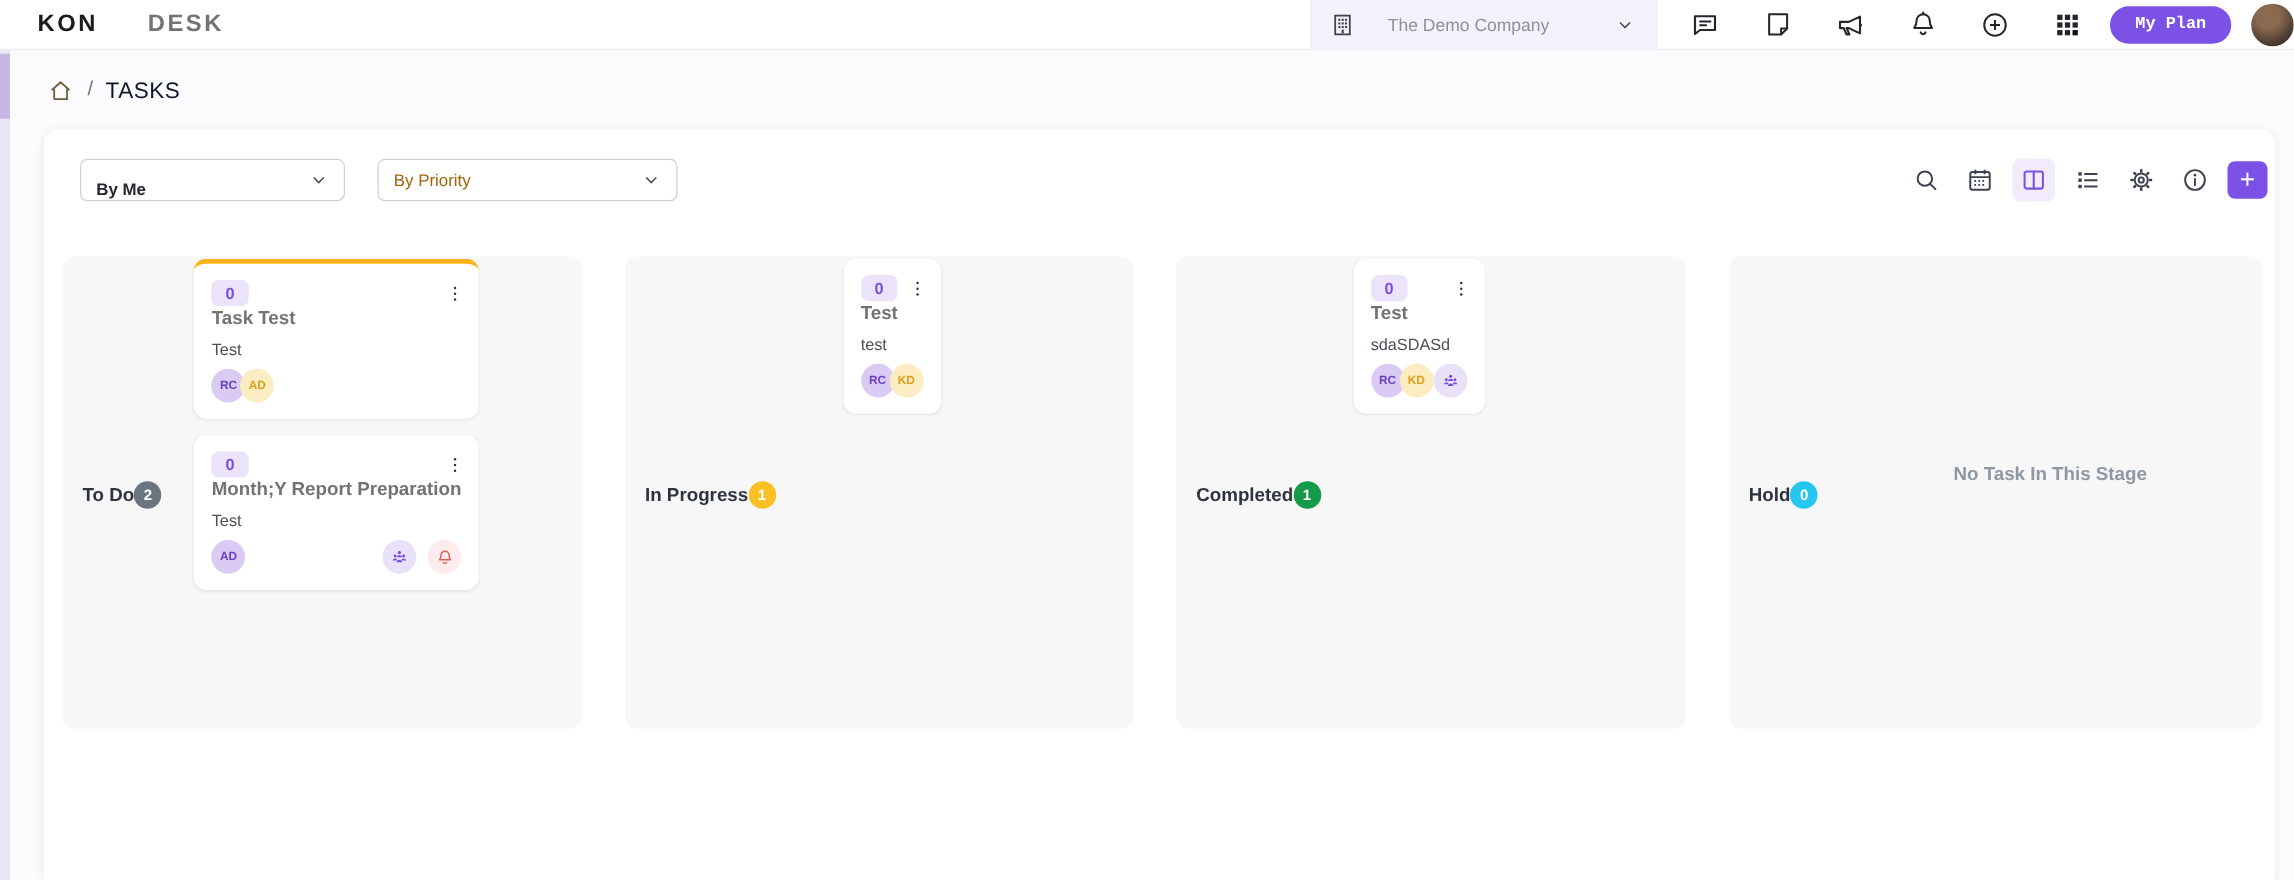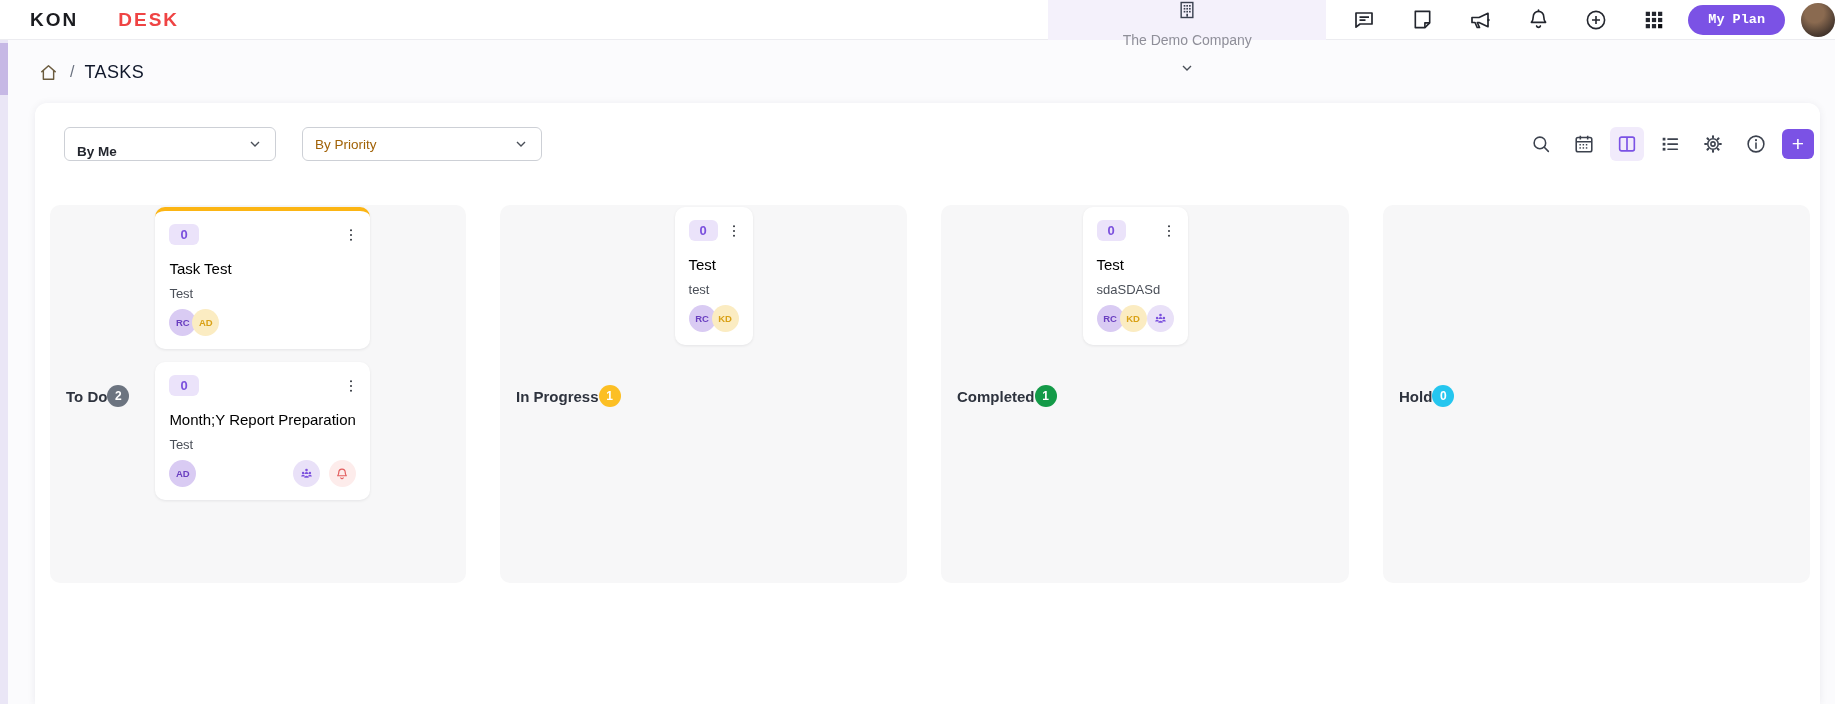--- a/index.html
+++ b/index.html
@@ -5,24 +5,24 @@
   * { margin:0; padding:0; box-sizing:border-box; }
   html,body { width:1835px; height:704px; overflow:hidden; background:#fbfbfd;
     font-family:"Liberation Sans", sans-serif; }
   .app { position:relative; width:1835px; height:704px; }
 
   
   .header { position:absolute; top:0; left:0; right:0; height:40px; background:#fff;
     border-bottom:1px solid #ececf0; display:flex; align-items:center; padding-left:30px; z-index:5; }
   .logo { font-size:19px; font-weight:700; letter-spacing:2px; display:flex;gap:40px; }
   .logo .kon { color:#1b1c20; }
-  .logo .desk { color:#ef4444; }
+  .logo .desk { color:#737373; }
   .hspacer { flex:1; }
   .company { height:40px; width:278px; background:#f4f1fb; display:flex; align-items:center;
-    padding:0 14px; gap:12px; cursor:pointer;flex-direction:column; }
+    padding:0 14px; gap:24px; cursor:pointer; }
   .company .cname { flex:1; font-size:14px; color:#8f8f99; }
   .hicons { display:flex; align-items:center; gap:34px; margin:0 22px 0 26px; color:#23262e; }
   .hicon { width:24px; height:24px; display:flex; align-items:center; justify-content:center; cursor:pointer; }
   .myplan { height:30px; padding:0 20px; background:#7b52e5; color:#fff; border:none;
     border-radius:16px; font-size:13.5px; font-weight:600; cursor:pointer; font-family:Liberation Mono, monospace; }
   .havatar { width:34px; height:34px; border-radius:50%; margin-left:16px; flex:none;
     background:radial-gradient(circle at 40% 30%, #8a6a50 0 30%, #4a3a30 70%, #26201c); cursor:pointer; }
 
   
   .vstrip { position:absolute; left:0; top:40px; bottom:0; width:8px; background:#eae6f6; }
@@ -64,21 +64,21 @@
   .badge-green { background:#149a48; } .badge-cyan { background:#25c6ef; }
   .cards { padding:2px 10px 10px; }
 
   .card { position:relative; background:#fff; border-radius:10px; padding:13px 14px 13px;
     margin-bottom:13px; box-shadow:0 1px 3px rgba(15,15,30,.08); cursor:pointer; }
   .card--accent { border-top:4px solid #fcb514; }
   .chip { display:inline-block; background:#ebe3fa; color:#7a4fdd; border-radius:6px;
     padding:3px 11px; font-size:13px; font-weight:700; }
   .dots { position:absolute; top:13px; right:9px; width:20px; height:22px; display:flex;
     align-items:center; justify-content:center; color:#30343c; cursor:pointer; }
-  .ctitle { margin-top:15px; font-size:15px; font-weight:400; color:#000000; }
+  .ctitle { margin-top:1px; font-size:15px; font-weight:700; color:#737373; }
   .cdesc { margin-top:9px; font-size:13px; color:#4a4f58; }
   .cfoot { margin-top:8px; display:flex; align-items:center; }
   .avs { display:flex; flex:1; }
   .av { width:27px; height:27px; border-radius:50%; font-size:9.5px; font-weight:700;
     display:flex; align-items:center; justify-content:center; }
   .av + .av { margin-left:-4px; }
   .av-purple { background:#d9cbf3; color:#6a3fc0; }
   .av-yellow { background:#fbecc2; color:#d9a117; }
   .cicons { display:flex; gap:9px; }
   .cico { width:27px; height:27px; border-radius:50%; display:flex; align-items:center; justify-content:center; }
@@ -411,18 +411,19 @@
             </div>
           </div>
         </div>
       </div>
 
       <div class="col col-hold">
         <div class="colhead">
           <span class="colname">Hold</span>
           <span class="badge badge-cyan">0</span>
         </div>
+        <div class="empty">No Task In This Stage</div>
       </div>
 
     </div>
   </div>
 
 </div>
 
 </body></html>

